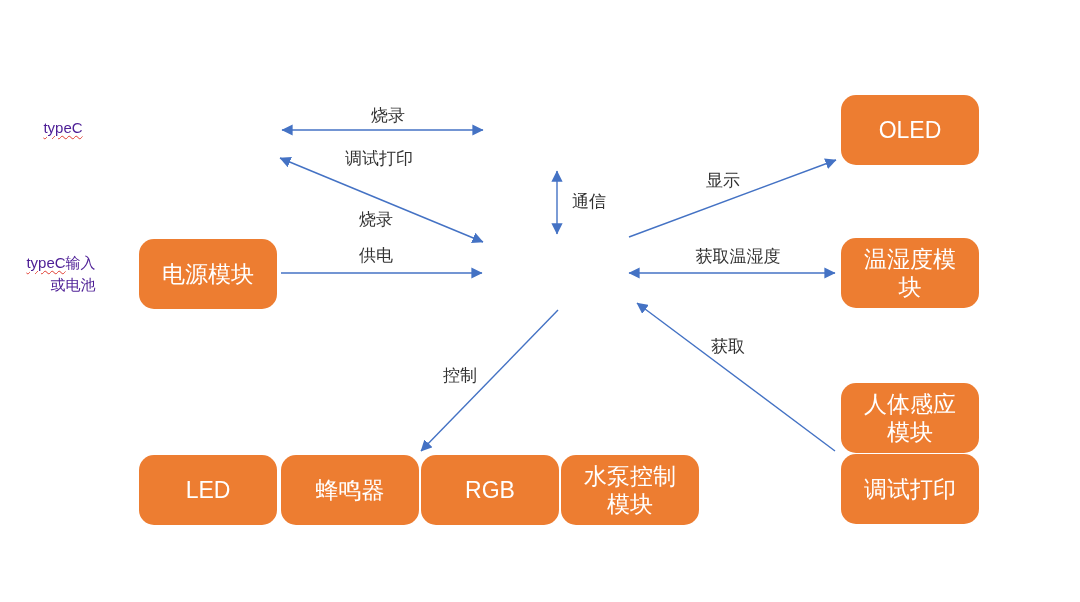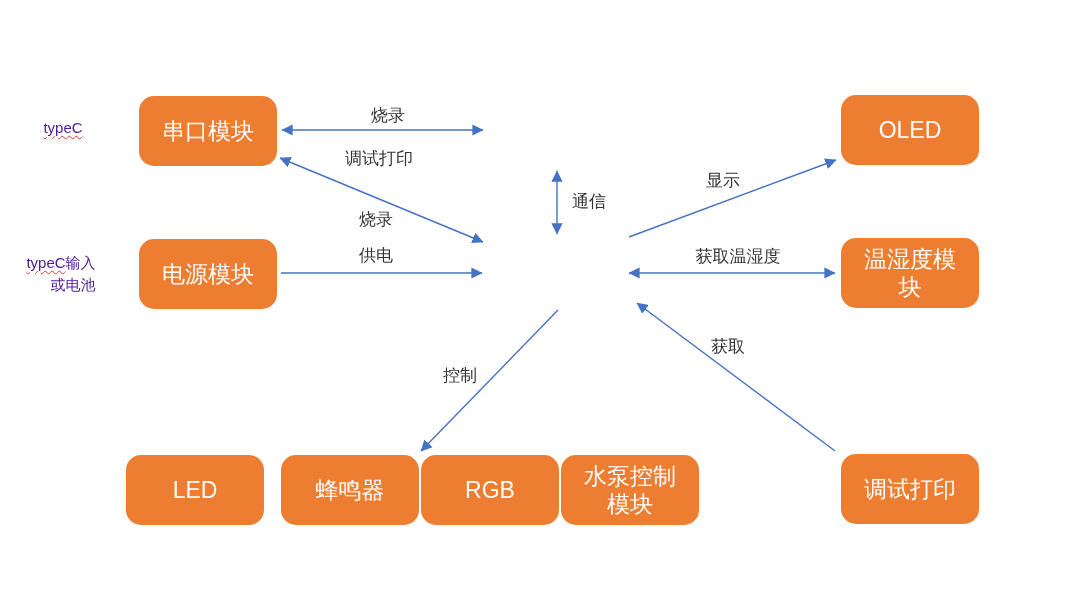--- a/index.html
+++ b/index.html
@@ -64,47 +64,47 @@
       <line x1="280" y1="158" x2="483" y2="242" marker-start="url(#ah)" marker-end="url(#ah)"></line>
       <line x1="557" y1="171" x2="557" y2="234" marker-start="url(#ah)" marker-end="url(#ah)"></line>
       <line x1="281" y1="273" x2="482" y2="273" marker-end="url(#ah)"></line>
       <line x1="629" y1="237" x2="836" y2="160" marker-end="url(#ah)"></line>
       <line x1="629" y1="273" x2="835" y2="273" marker-start="url(#ah)" marker-end="url(#ah)"></line>
       <line x1="558" y1="310" x2="421" y2="451" marker-end="url(#ah)"></line>
       <line x1="835" y1="451" x2="637" y2="303" marker-end="url(#ah)"></line>
     </g>
   </svg>
 
-  <div class="node" style="left:139px;top:96px">
-      <span>串口模块</span>
-    </div>
   <div class="node" style="left:841px;top:95px">
       <span>OLED</span>
     </div>
 
   <div class="node" style="left:139px;top:239px">
       <span>电源模块</span>
     </div>
   <div class="node" style="left:841px;top:238px">
       <span>温湿度模块</span>
     </div>
 
-  <div class="node" style="left:126px;top:455px">
+  <div class="node" style="left:139px;top:455px">
       <span>LED</span>
     </div>
   <div class="node" style="left:281px;top:455px">
       <span>蜂鸣器</span>
     </div>
   <div class="node" style="left:421px;top:455px">
       <span>RGB</span>
     </div>
   <div class="node" style="left:561px;top:455px">
       <span>水泵控制模块</span>
     </div>
 
+  <div class="node" style="left:841px;top:383px">
+      <span>人体感应模块</span>
+    </div>
   <div class="node" style="left:841px;top:454px">
       <span>调试打印</span>
     </div>
 
   <span class="elabel" style="left:388px;top:115px">烧录</span>
   <span class="elabel" style="left:379px;top:158px">调试打印</span>
   <span class="elabel" style="left:376px;top:219px">烧录</span>
   <span class="elabel" style="left:376px;top:255px">供电</span>
   <span class="elabel" style="left:589px;top:201px">通信</span>
   <span class="elabel" style="left:723px;top:180px">显示</span>

